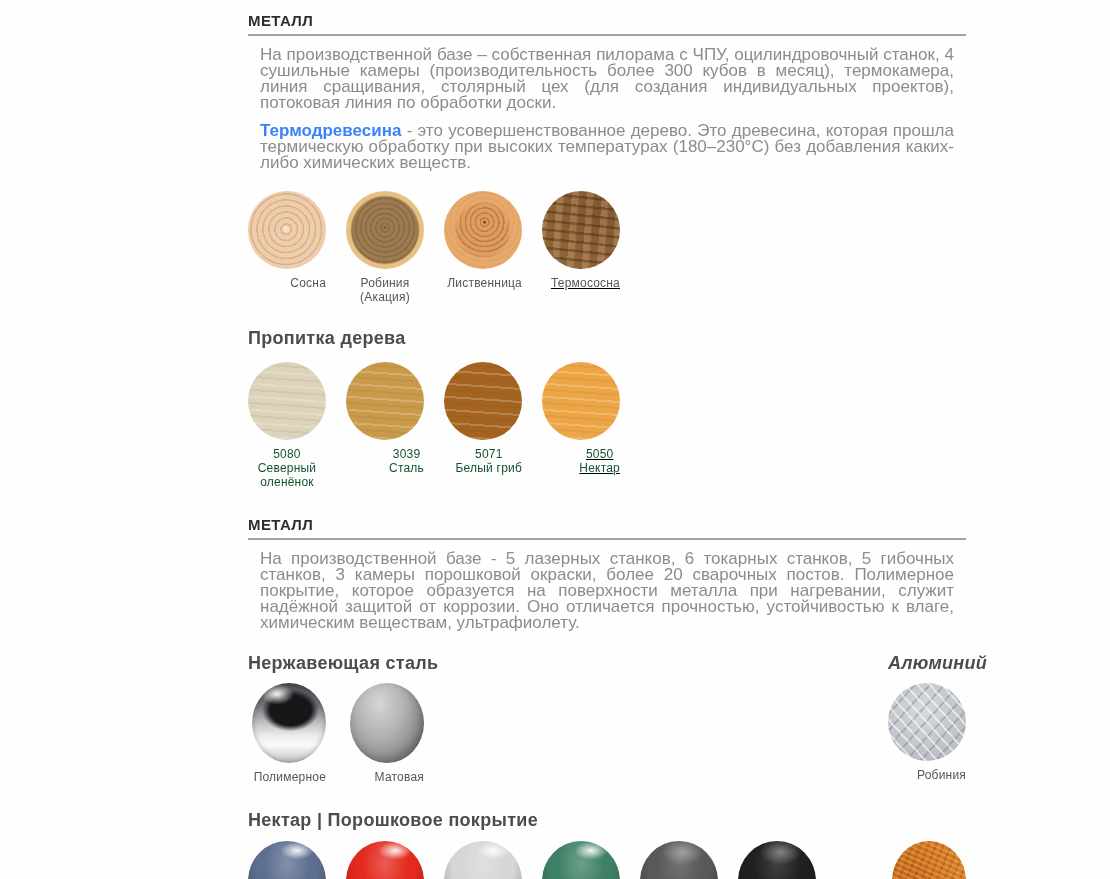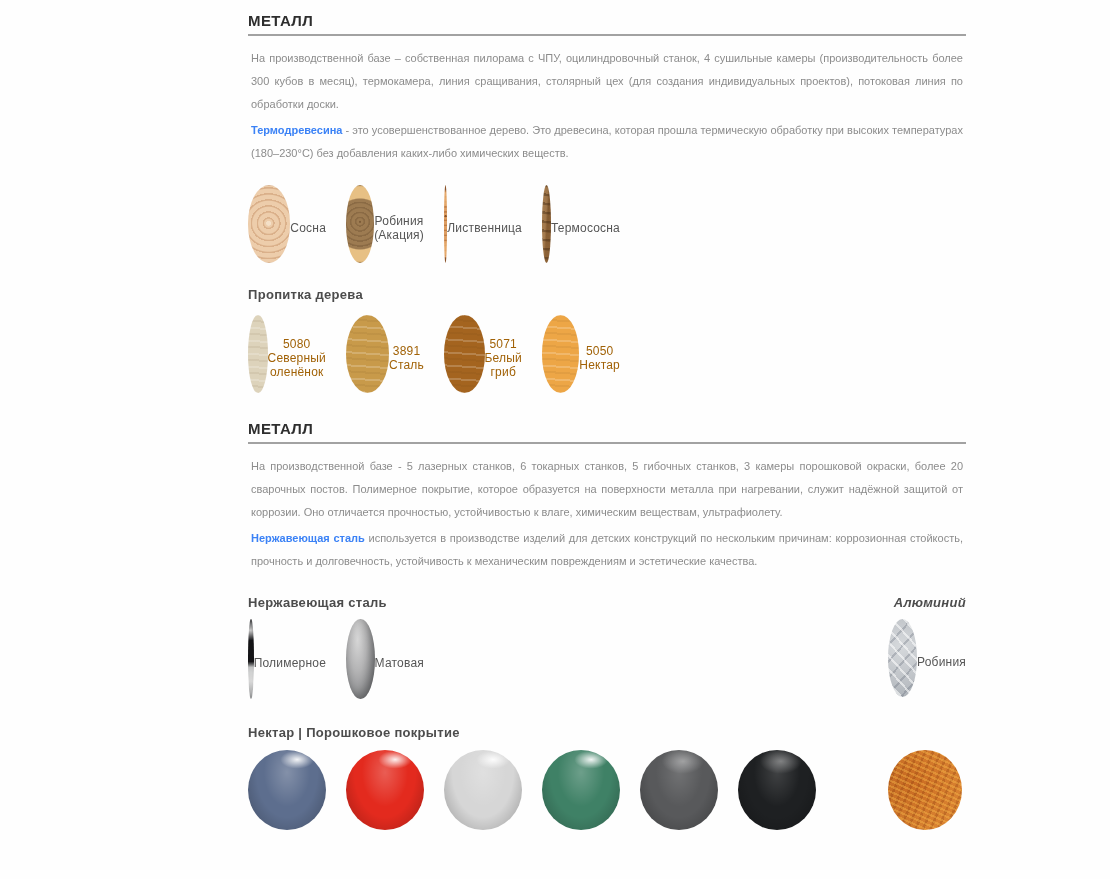--- a/index.html
+++ b/index.html
@@ -11,42 +11,42 @@
 
   
   .sec-title{
     font-size:15px;font-weight:bold;color:#2e2e2e;letter-spacing:.4px;
     margin:0 0 5px 0;font-family:"Liberation Sans",sans-serif;
   }
   .rule{height:2px;background:#a2a2a2;margin:0 0 11px 0;}
 
   
   .body-text{
-    font-size:11px;line-height:23px;color:#8c8c8c;
-    text-align:justify;text-align-last:left;margin:3px;
+    font-size:17px;line-height:16px;color:#8c8c8c;
+    text-align:justify;text-align-last:left;margin:12px;
   }
   .body-text b{color:#3b82f6;font-weight:bold;}
 
   
   .sub-title{
-    font-size:13px;color:#4c4c4c;margin:0;letter-spacing:.3px;
+    font-size:18px;color:#4c4c4c;margin:0;letter-spacing:.3px;
   }
 
   
   .swatch-row{display:flex;align-items:flex-start;}
   .swatch-col{
-    width:78px;margin-right:20px;display:flex;flex-direction:row;align-items:center;
-  }
-  .swatch-col.last{margin-right:8px;}
+    width:78px;margin-right:20px;display:flex;flex-direction:column;align-items:flex-end;
+  }
+  .swatch-col.last{margin-right:8px;text-decoration:underline;}
   .swatch-col.pushed{margin-left:auto;margin-right:0;}
   .swatch-label{
     margin-top:7px;font-size:12px;line-height:14px;color:#565656;
     text-align:center;letter-spacing:.2px;
   }
-  .swatch-label .sub{color:#a16207;display:block;}
+  .swatch-label .sub{color:#14532d;display:block;}
 
   
   .circ{width:78px;height:78px;border-radius:50%;}
 
   
   .tx-pine{
     background:
       radial-gradient(circle at 50% 50%, rgba(0,0,0,0) 86%, #c89a73 88% 95%, #a97e57 97%),
       radial-gradient(circle at 49% 49%, #f4e0c8 0 5%, rgba(0,0,0,0) 6%),
       repeating-radial-gradient(circle at 49% 49%, #edcdab 0 4px, #dab08a 5px 6px),
@@ -179,21 +179,21 @@
     <div class="swatch-col">
       <div class="circ imp" style="--c: #ddd3bb;"></div>
       <div class="swatch-label">
         <span class="sub">5080</span>
         <span class="sub">Северный оленёнок</span>
       </div>
     </div>
     <div class="swatch-col">
       <div class="circ imp" style="--c: #c89a4a;"></div>
       <div class="swatch-label">
-        <span class="sub">3891</span>
+        <span class="sub">3039</span>
         <span class="sub">Сталь</span>
       </div>
     </div>
     <div class="swatch-col">
       <div class="circ imp" style="--c: #a4641f;"></div>
       <div class="swatch-label">
         <span class="sub">5071</span>
         <span class="sub">Белый гриб</span>
       </div>
     </div>
@@ -204,21 +204,20 @@
         <span class="sub">Нектар</span>
       </div>
     </div>
   </div>
 
   <div class="mt-metal">
     <h2 class="sec-title">МЕТАЛЛ</h2>
     <div class="rule"></div>
 
     <p class="body-text mt-para">На производственной базе - 5 лазерных станков, 6 токарных станков, 5 гибочных станков, 3 камеры порошковой окраски, более 20 сварочных постов. Полимерное покрытие, которое образуется на поверхности металла при нагревании, служит надёжной защитой от коррозии. Оно отличается прочностью, устойчивостью к влаге, химическим веществам, ультрафиолету.</p>
-    <p class="body-text mt-para"><b>Нержавеющая сталь</b><span> используется в производстве изделий для детских конструкций по нескольким причинам: коррозионная стойкость, прочность и долговечность, устойчивость к механическим повреждениям и эстетические качества.</span></p>
 
     <div class="split-head mt-stain-head">
       <h3 class="sub-title">Нержавеющая сталь</h3>
       <h3 class="sub-title right">Алюминий</h3>
     </div>
 
     <div class="swatch-row mt-stain-row">
       <div class="swatch-col">
         <div class="egg tx-mirror"></div>
         <div class="swatch-label">Полимерное</div>

